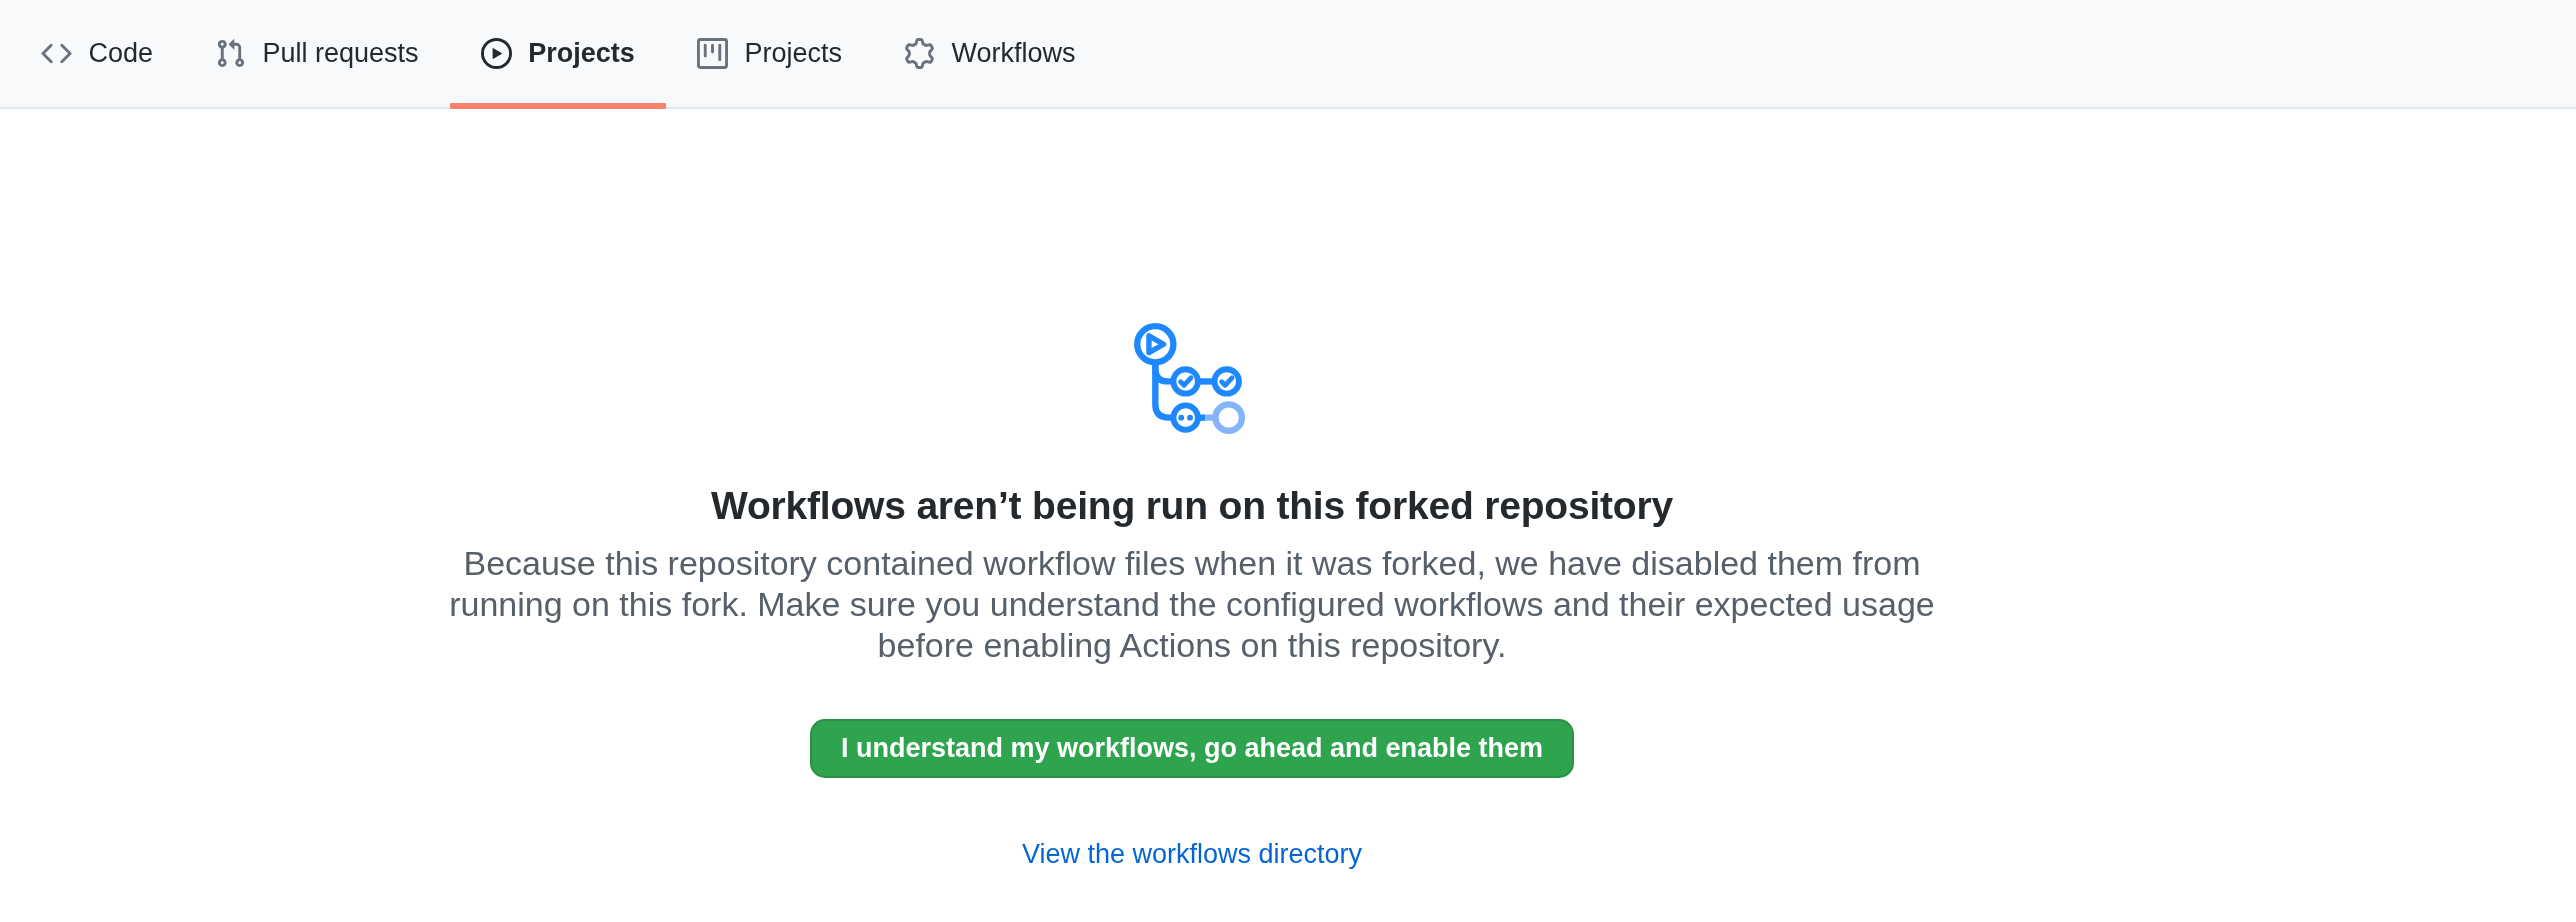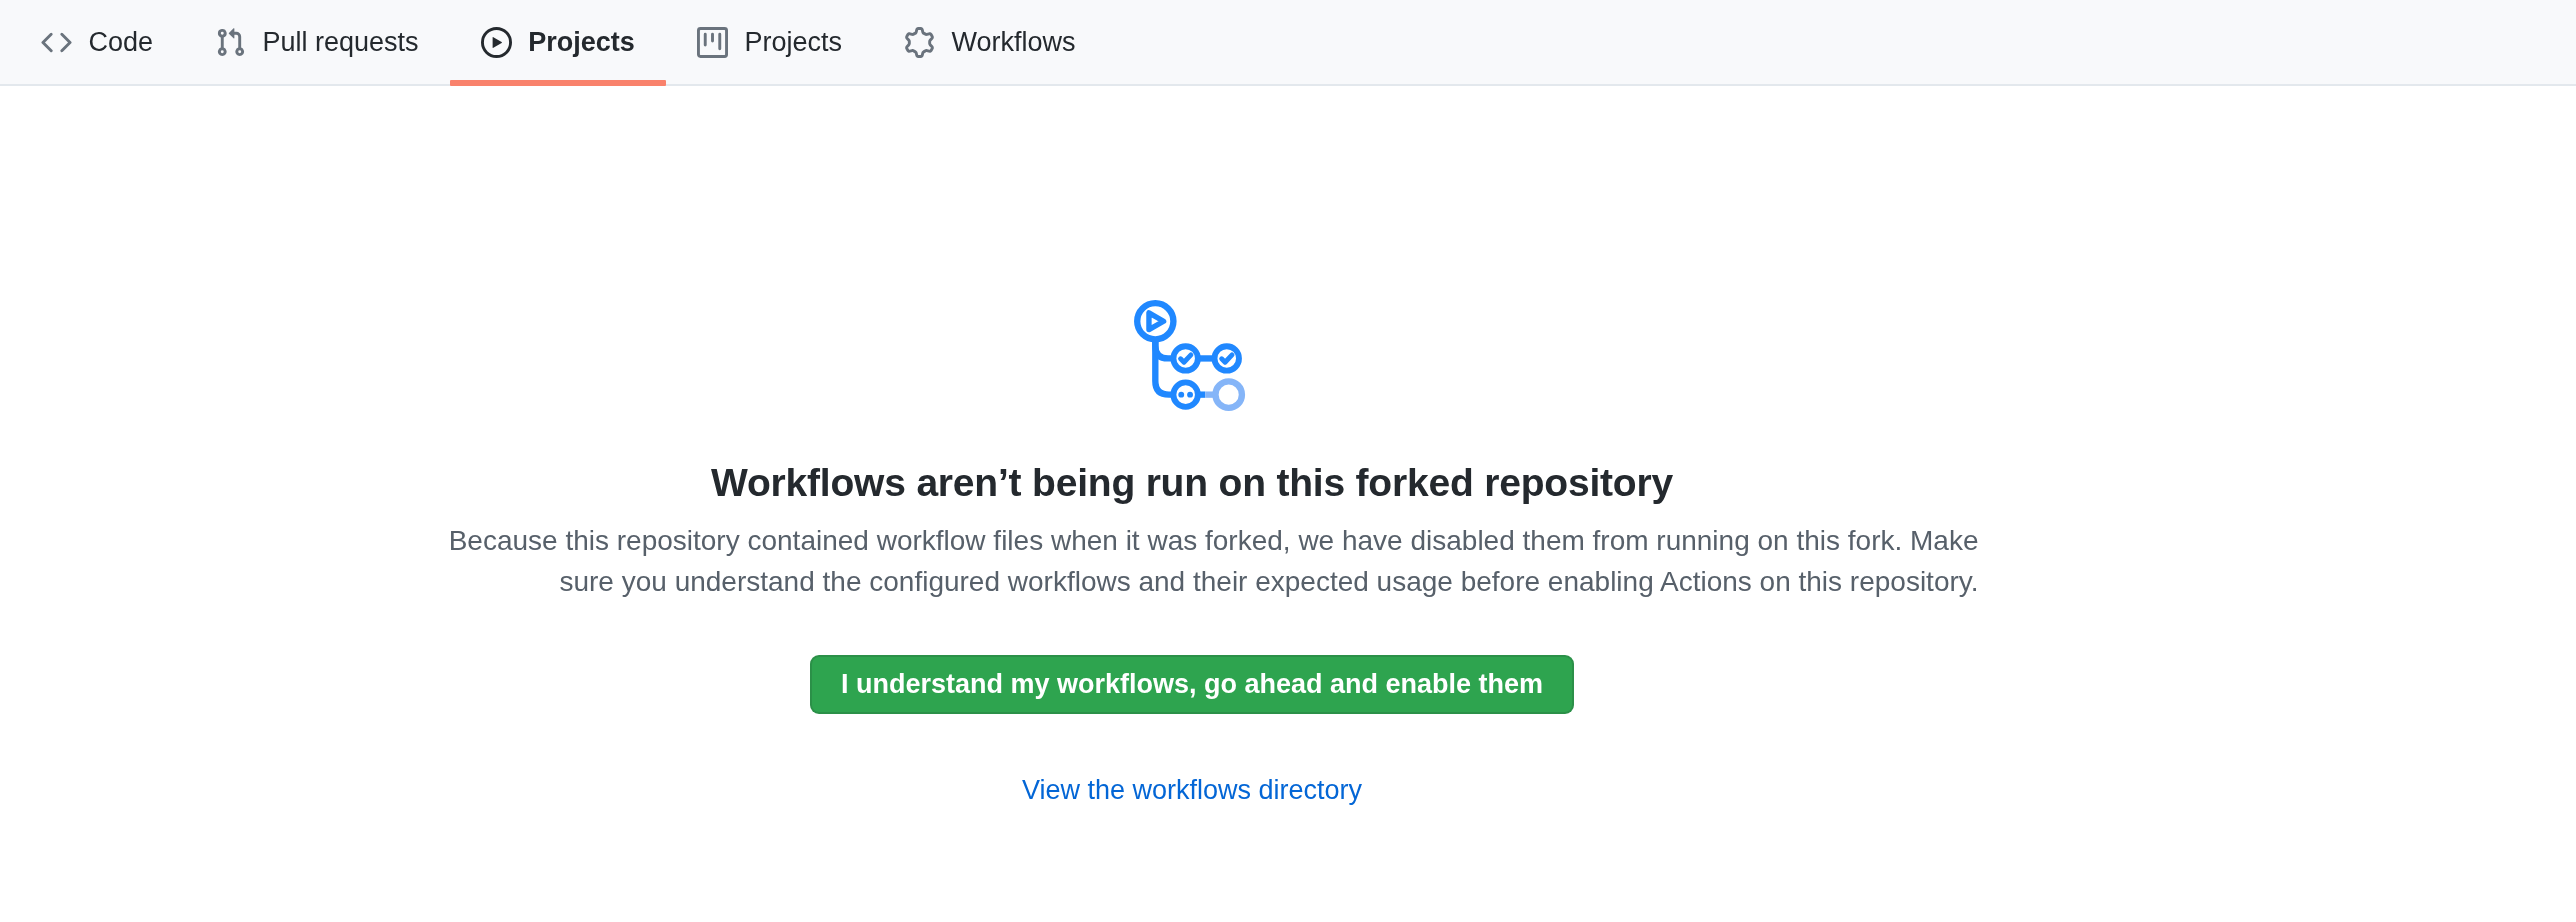--- a/index.html
+++ b/index.html
@@ -10,21 +10,21 @@
     --flow-muted:#85b5f8;
   }
   *{box-sizing:border-box;}
   html,body{margin:0;padding:0;}
   body{
     width:2576px;height:923px;overflow:hidden;background:#ffffff;
     font-family:"Liberation Sans",sans-serif;color:#24292e;
   }
   
   .tabnav{
-    height:86px;background:#f8f9fb;border-bottom:2px solid #e3e8ed;
+    height:109px;background:#f8f9fb;border-bottom:2px solid #e3e8ed;
     display:flex;align-items:stretch;padding-left:9.8px;
   }
   .tab{
     position:relative;display:flex;align-items:center;gap:16.6px;
     padding:0 31px;font-size:27px;line-height:1;color:#24292e;
     text-decoration:none;cursor:pointer;white-space:nowrap;
   }
   .tab .ticon{width:31px;height:31px;fill:#6a737d;display:block;flex:none;}
   .tab.selected{font-weight:700;}
   .tab.selected .ticon{fill:#24292e;}
@@ -37,28 +37,28 @@
   .flow-icon{margin-top:201px;display:inline-block;}
   .fp{stroke:var(--flow-primary);}
   .fpf{fill:var(--flow-primary);}
   .fm{stroke:var(--flow-muted);}
   .es-title{
     margin:29px 0 0;font-size:39px;line-height:51px;font-weight:700;
     color:#24292e;letter-spacing:-0.2px;
   }
   .es-desc{
     margin:11.7px auto 0;max-width:1573px;
-    font-size:28px;line-height:41px;color:#57606a;text-align:right;
+    font-size:34px;line-height:41px;color:#57606a;
   }
   .es-button{
     display:inline-flex;align-items:center;margin-top:53px;height:59px;
     padding:0 29px;background:var(--btn-green);color:#ffffff;
     font-family:"Liberation Sans",sans-serif;
     font-size:27px;font-weight:700;border:2px solid rgba(27,31,35,0.15);
-    border-radius:9px;cursor:pointer;white-space:nowrap;
+    border-radius:15px;cursor:pointer;white-space:nowrap;
   }
   .es-link-row{margin-top:61px;}
   .es-link{
     display:inline-block;font-size:27px;color:var(--link-blue);
     text-decoration:none;cursor:pointer;
   }
 </style>
 </head>
 <body>
 

